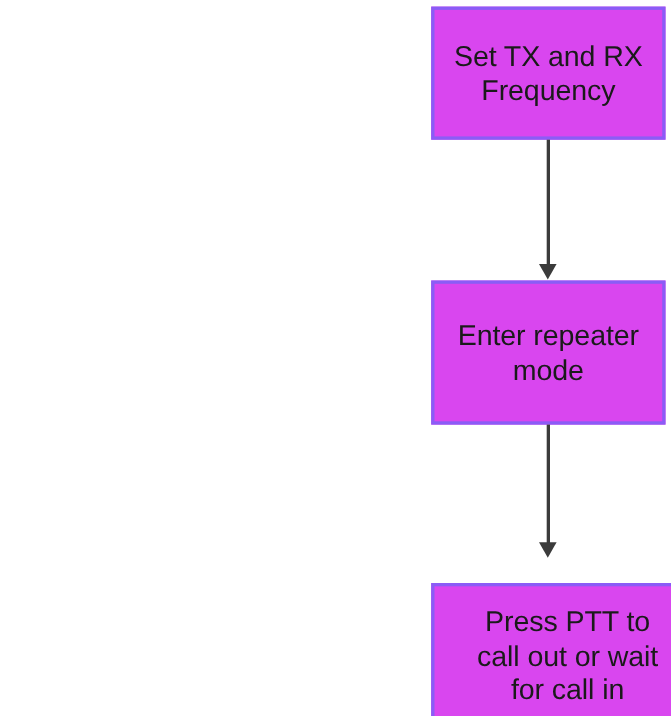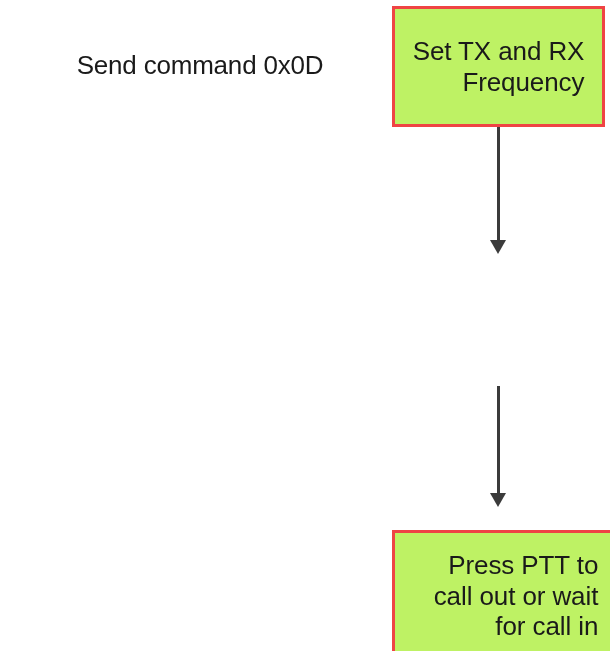--- a/index.html
+++ b/index.html
@@ -20,26 +20,26 @@
     position: absolute;
     left: 0; top: 0;
     width: 610px;
     height: 651px;
   }
 
   
   .node {
     position: absolute;
     box-sizing: border-box;
-    background: #bef264;
-    border: 3px solid #ef4444;
+    background: #d946ef;
+    border: 3px solid #8b5cf6;
     display: flex;
     align-items: center;
     justify-content: center;
-    text-align: right;
+    text-align: center;
   }
   .node-label {
     font-size: 26px;
     line-height: 1.17;
     color: #1a1a1a;
     padding: 0 6px;
     white-space: pre-line;
     letter-spacing: -0.1px;
   }
 
@@ -88,33 +88,36 @@
     letter-spacing: -0.2px;
   }
   #annotation-cmd-0d { left: 24px; top: 48px;  width: 352px; }
   #annotation-cmd-68 { left: 0px;  top: 277px; width: 376px; }
 </style>
 </head>
 <body>
 
 <div id="canvas">
 
-  <div class="annotation" id="annotation-cmd-0d">Send command 0x0D</div>
 
 
   <div class="node" id="node-set-frequency">
     <span class="node-label">Set TX and RX
 Frequency</span>
   </div>
 
   <div class="connector" id="connector-1">
     <div class="connector-line"></div>
     <div class="connector-head"></div>
   </div>
 
+  <div class="node" id="node-repeater-mode">
+    <span class="node-label">Enter repeater
+mode</span>
+  </div>
 
   <div class="connector" id="connector-2">
     <div class="connector-line"></div>
     <div class="connector-head"></div>
   </div>
 
   <div class="node" id="node-press-ptt">
     <span class="node-label">Press PTT to
 call out or wait
 for call in</span>

